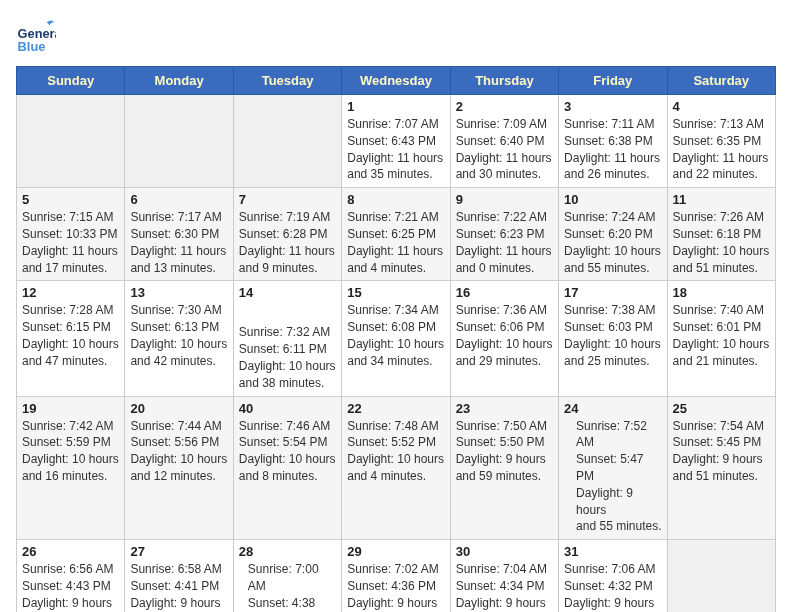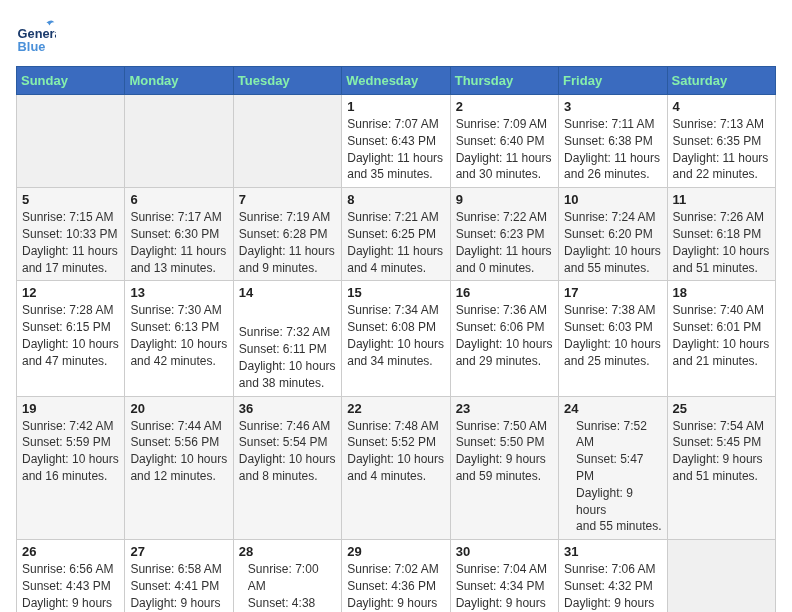--- a/index.html
+++ b/index.html
@@ -29,23 +29,23 @@
       color: #333;
       font-weight: normal;
     }
     .calendar {
       width: 100%;
       border-collapse: collapse;
       font-size: 11px;
     }
     .calendar thead th {
       background-color: #3a6bbf;
-      color: #86efac;
+      color: #fef9c3;
       padding: 6px 4px;
-      text-align: left;
+      text-align: center;
       font-size: 13px;
       font-weight: bold;
       border: 1px solid #2a5aa0;
     }
     .calendar tbody td {
       border: 1px solid #ccc;
       vertical-align: top;
       padding: 4px 5px;
       width: 108px;
       min-height: 80px;
@@ -256,21 +256,21 @@
 and 16 minutes.</div>
         </td>
         <td>
           <span class="day-number">20</span>
           <div class="day-info" style="white-space: pre-line;">Sunrise: 7:44 AM
 Sunset: 5:56 PM
 Daylight: 10 hours
 and 12 minutes.</div>
         </td>
         <td>
-          <span class="day-number">36</span>
+          <span class="day-number">40</span>
           <div class="day-info" style="white-space: pre-line;">Sunrise: 7:46 AM
 Sunset: 5:54 PM
 Daylight: 10 hours
 and 8 minutes.</div>
         </td>
         <td>
           <span class="day-number">22</span>
           <div class="day-info" style="white-space: pre-line;">Sunrise: 7:48 AM
 Sunset: 5:52 PM
 Daylight: 10 hours

